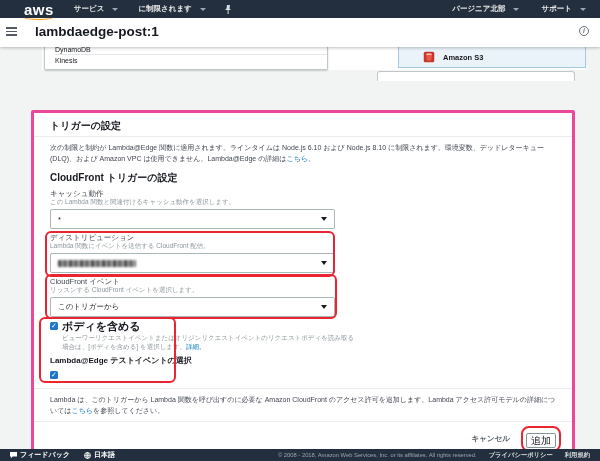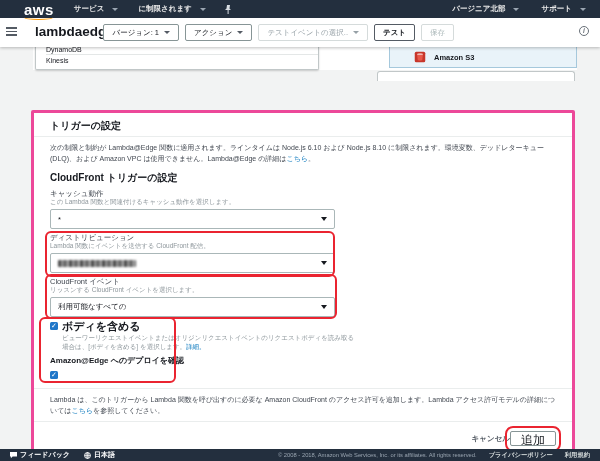--- a/index.html
+++ b/index.html
@@ -34,21 +34,21 @@
   .hbtn { display:flex; align-items:center; gap:5px; height:17px; padding:0 8px;
     border:1px solid #879596; border-radius:2px; background:#fff; font-size:7.5px; color:#16191f; cursor:pointer; white-space:nowrap; }
   .hbtn .caret-down { border-top-color:#545b64; }
   .hbtn.ghost { color:#96a0a6; border-color:#d5dbdb; }
   .hbtn.ghost .caret-down { border-top-color:#96a0a6; }
   .hbtn.primary { font-weight:bold; border-color:#545b64; }
   .hbtn.disabled { color:#aab7b8; border-color:#d5dbdb; cursor:default; }
   .info-circle { position:absolute; right:11px; top:8px; width:10px; height:10px; border:1px solid #687078;
     border-radius:50%; font-size:6.5px; color:#687078; text-align:center; line-height:8px; font-style:italic; font-weight:bold; }
   
-  .designer { position:absolute; top:47px; left:33px; width:544px; height:23px; background:#fff; z-index:1; }
+  .designer { position:absolute; top:47px; left:42px; width:544px; height:23px; background:#fff; z-index:1; }
   .trigger-list { position:absolute; left:2px; top:-2px; width:284px; height:25px; background:#fff;
     border:1px solid #c1c7c8; border-top:none; border-radius:0 0 2px 2px; box-shadow:0 1px 2px rgba(0,0,0,.18); overflow:hidden; }
   .t-item { height:11px; display:flex; align-items:center; padding-left:10px; font-size:7px; color:#16191f; cursor:pointer; }
   .t-item:first-child { height:9px; align-items:flex-end; padding-bottom:1px; }
   .t-div { height:1px; background:#e4e7e7; margin:0 0 0 10px; }
   .s3-card { position:absolute; right:0; top:0; width:188px; height:21px; background:#e9f3f9;
     border:1px solid #a5c8dc; border-top:none; display:flex; align-items:center; cursor:pointer; }
   .s3-icon { margin-left:24px; width:12px; height:12px; }
   .s3-label { margin-left:8px; font-size:7.5px; font-weight:bold; color:#16191f; }
   .sliver { position:absolute; left:377px; top:71px; width:198px; height:10px; background:#fff;
@@ -79,25 +79,25 @@
   .chkrow { display:flex; align-items:flex-start; gap:4px; }
   .chk { flex:0 0 auto; width:8px; height:8px; background:#1f76c8; border-radius:1.5px; color:#fff;
     font-size:7px; line-height:8px; text-align:center; cursor:pointer; }
   .chklabel-bold { font-size:11px; font-weight:bold; line-height:9px; }
   .help2 { margin:2px 0 0 12px; width:298px; font-size:6.5px; line-height:9px; color:#8d969b; }
   .deploy-title { margin-top:5px; font-size:8px; font-weight:bold; line-height:9px; }
   .chkrow.second { margin-top:6px; }
   .chklabel2 { width:312px; font-size:7.5px; line-height:11px; color:#16191f; }
   .note { margin-top:5px; font-size:7px; line-height:11px; color:#414750; }
   .actions { border-top:1px solid #eaeded; margin:5px -16px 0; padding:8px 16px 0;
-    display:flex; justify-content:flex-end; align-items:center; }
+    display:flex; justify-content:flex-end; align-items:center; gap:16px; }
   .cancel { font-size:7.5px; font-weight:bold; color:#545b64; cursor:pointer; }
   .addwrap { position:relative; }
-  .addbtn { height:15px; padding:0 10px; border:1px solid #879596; border-radius:2px; background:#fff;
-    font-size:12px; color:#16191f; cursor:pointer; font-family:inherit; }
+  .addbtn { height:15px; padding:0 4px; border:1px solid #879596; border-radius:2px; background:#fff;
+    font-size:10px; color:#16191f; cursor:pointer; font-family:inherit; }
   
   .footer { position:absolute; left:0; right:0; bottom:0; height:12px; background:#232f3e;
     display:flex; align-items:center; padding:0 10px; z-index:10; }
   .f-item { display:flex; align-items:center; gap:3px; color:#fff; font-size:7px; font-weight:bold; margin-right:14px; cursor:pointer; }
   .f-right { margin-left:auto; display:flex; align-items:center; gap:12px; }
   .copyright { font-size:5.8px; color:#9aa5b1; }
   .f-link { font-size:6.3px; color:#d5dbdb; font-weight:bold; cursor:pointer; }
 </style>
 </head>
 <body>
@@ -132,40 +132,20 @@
     </span>
   </div>
 
   <div class="header">
     <span class="hamburger">
         <span></span>
         <span></span>
         <span></span>
       </span>
     <span class="fn-title">lambdaedge-post:1</span>
-    <span class="hdr-buttons">
-      <span class="hbtn">
-        <span>バージョン: 1</span>
-        <span class="caret-down"></span>
-      </span>
-      <span class="hbtn">
-        <span>アクション</span>
-        <span class="caret-down"></span>
-      </span>
-      <span class="hbtn ghost">
-        <span>テストイベントの選択..</span>
-        <span class="caret-down"></span>
-      </span>
-      <span class="hbtn primary">
-        <span>テスト</span>
-      </span>
-      <span class="hbtn disabled">
-        <span>保存</span>
-      </span>
-    </span>
     <span class="info-circle">i</span>
   </div>
 
   <div class="designer">
     <div class="trigger-list">
       <div class="t-item">DynamoDB</div>
       <div class="t-div"></div>
       <div class="t-item">Kinesis</div>
     </div>
     <div class="s3-card">
@@ -206,35 +186,35 @@
         <span class="mosaic"></span>
         <span class="caret-down"></span>
       </div>
     </div>
 
     <div class="fgroup">
       <div class="redbox rb2"></div>
       <div class="flabel">CloudFront イベント</div>
       <div class="fhelp">リッスンする CloudFront イベントを選択します。</div>
       <div class="sel">
-        <span>利用可能なすべての</span>
+        <span>このトリガーから</span>
         <span class="caret-down"></span>
       </div>
     </div>
 
     <div class="body-section">
       <div class="redbox rb3"></div>
       <div class="chkrow">
         <span class="chk">✓</span>
         <span class="chklabel-bold">ボディを含める</span>
       </div>
       <div class="help2">
         <span>ビューワーリクエストイベントまたはオリジンリクエストイベントのリクエストボディを読み取る場合は、[ボディを含める] を選択します。</span><a class="lnk">詳細。</a>
       </div>
-      <div class="deploy-title">Amazon@Edge へのデプロイを確認</div>
+      <div class="deploy-title">Lambda@Edge テストイベントの選択</div>
       <div class="chkrow second">
         <span class="chk">✓</span>
       </div>
     </div>
 
     <div class="hdiv" style="margin-top:9px;"></div>
 
     <div class="note">
       <span>Lambda は、このトリガーから Lambda 関数を呼び出すのに必要な Amazon CloudFront のアクセス許可を追加します。Lambda アクセス許可モデルの詳細については</span><a class="lnk">こちら</a><span>を参照してください。</span>
     </div>

